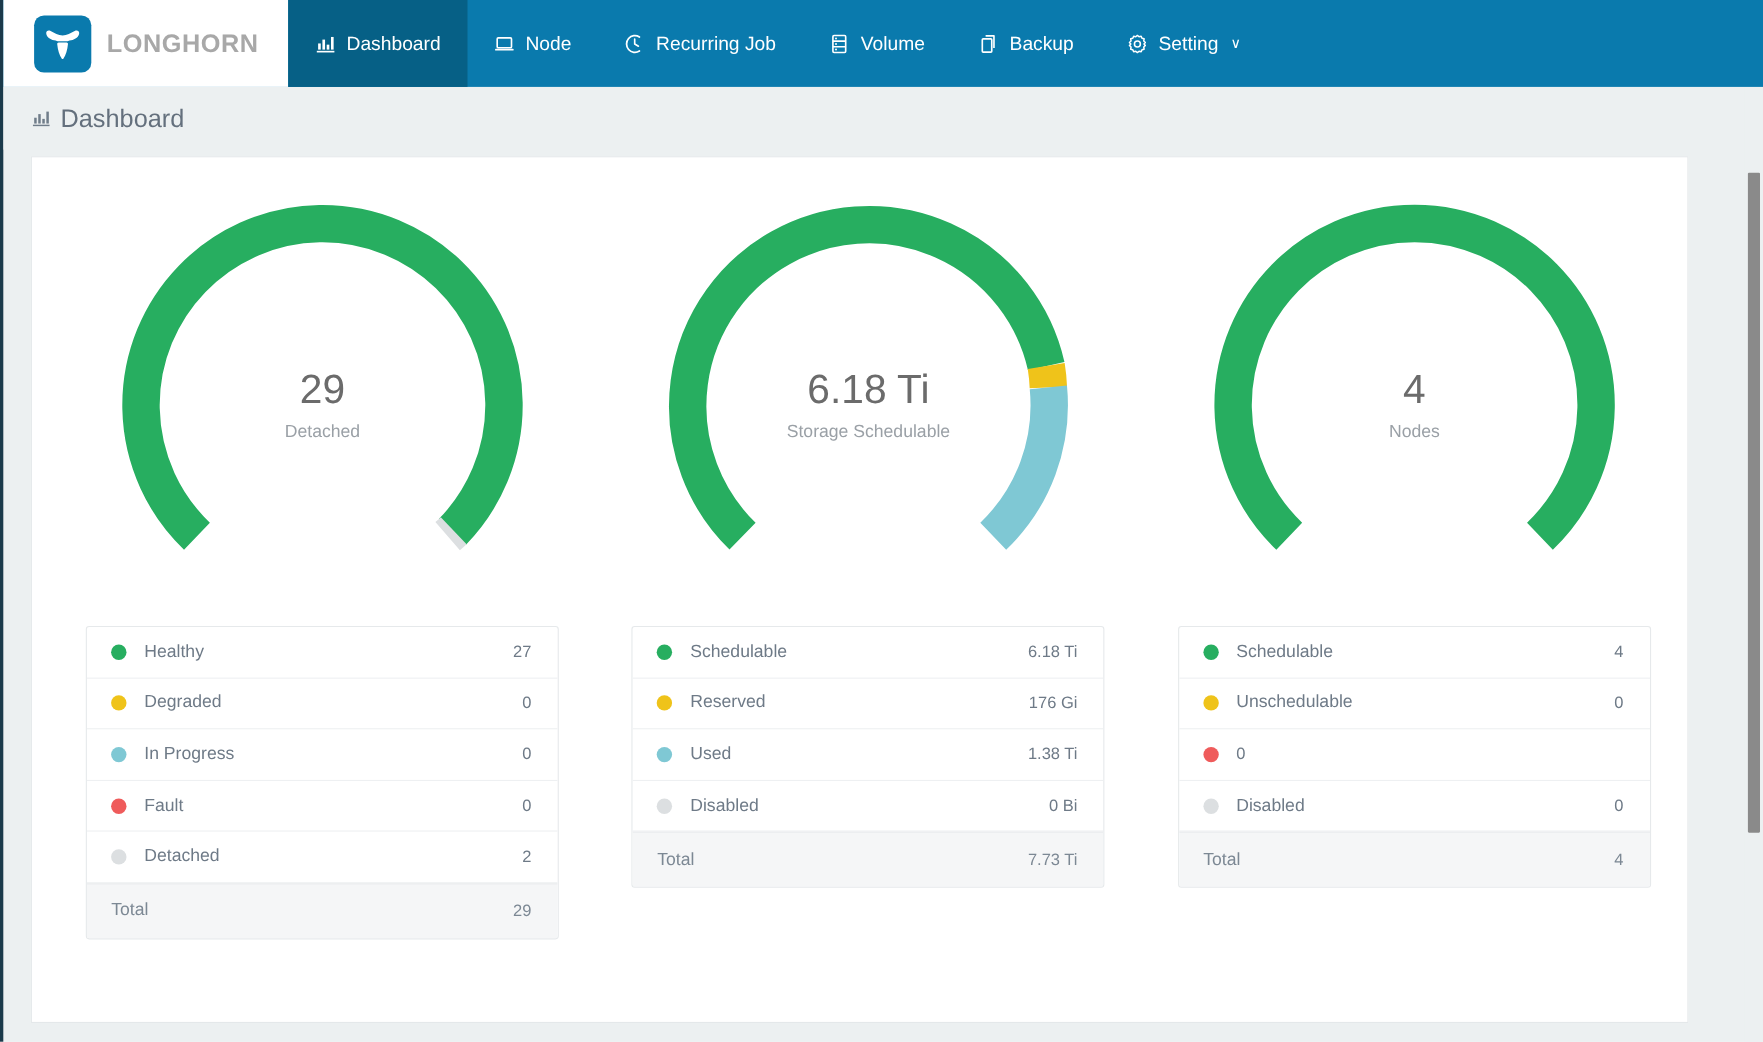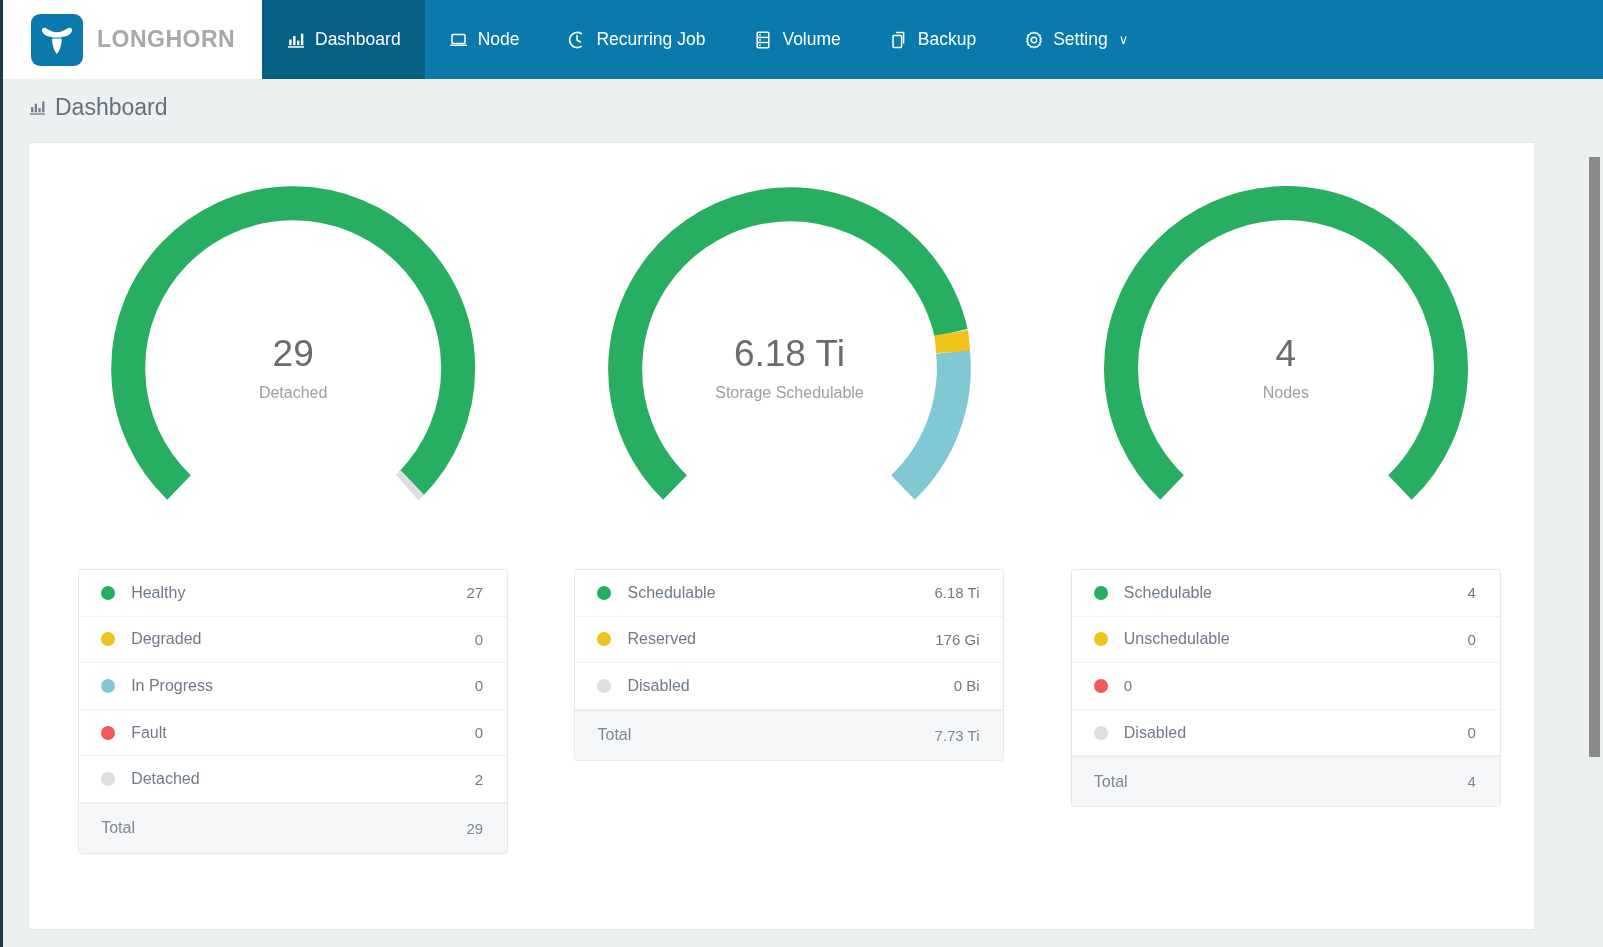--- a/index.html
+++ b/index.html
@@ -366,20 +366,25 @@
           <span class="legend-dot" style="background:#27ae60"></span>
           <span class="legend-label">Schedulable</span>
           <span class="legend-value">6.18 Ti</span>
         </div>
         <div class="legend-row">
           <span class="legend-dot" style="background:#efc31a"></span>
           <span class="legend-label">Reserved</span>
           <span class="legend-value">176 Gi</span>
         </div>
         <div class="legend-row">
+          <span class="legend-dot" style="background:#7fc8d4"></span>
+          <span class="legend-label">Used</span>
+          <span class="legend-value">1.38 Ti</span>
+        </div>
+        <div class="legend-row">
           <span class="legend-dot" style="background:#dcdfe1"></span>
           <span class="legend-label">Disabled</span>
           <span class="legend-value">0 Bi</span>
         </div>
         <div class="legend-total">
           <span class="legend-label">Total</span>
           <span class="legend-value">7.73 Ti</span>
         </div>
       </div>
     </div>

